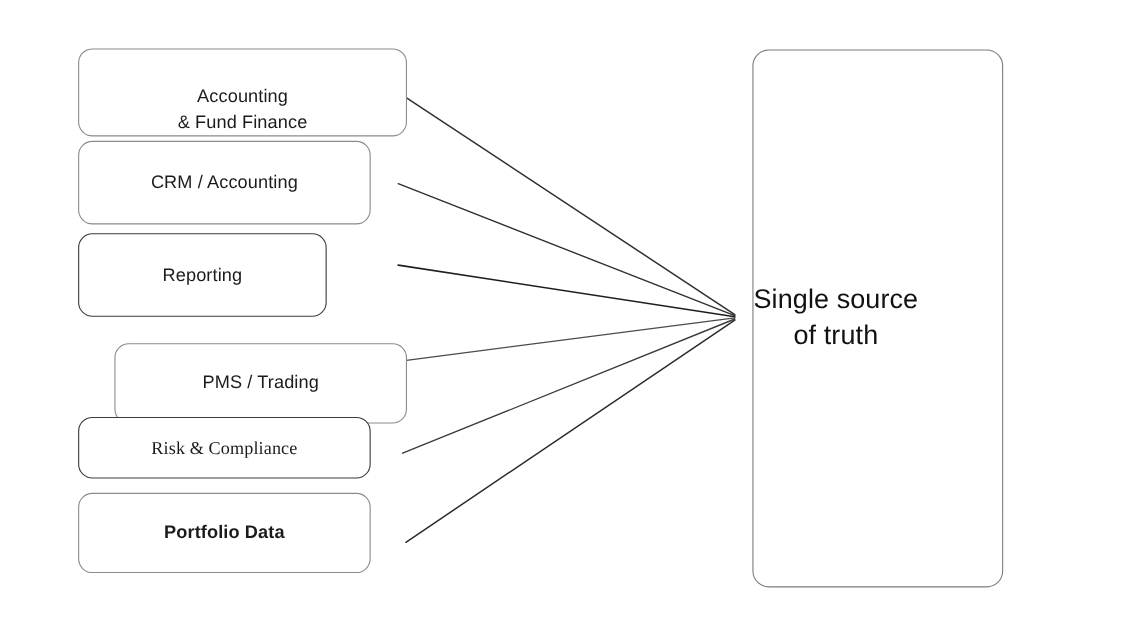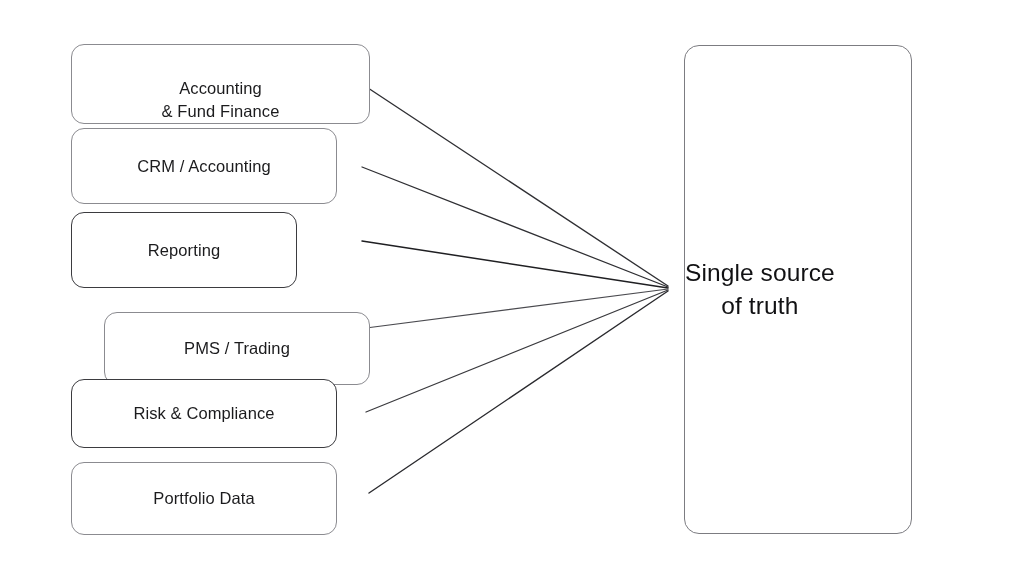--- a/index.html
+++ b/index.html
@@ -101,25 +101,25 @@
   </div>
 
   <div class="source-box ink-dark" style="left:71px; top:212px; width:226px; height:76px;">
     <span class="label">Reporting</span>
   </div>
 
   <div class="source-box ink-light" style="left:71px; top:312px; width:266px; height:73px;margin-left:33px;">
     <span class="label">PMS / Trading</span>
   </div>
 
-  <div class="source-box ink-dark" style="left:71px; top:379px; width:266px; height:69px;">
+  <div class="source-box ink-dark" style="left:71px; top:379px; width:266px; height:56px;font-family:Liberation Serif, serif;">
     <span class="label">Risk &amp; Compliance</span>
   </div>
 
-  <div class="source-box ink-light" style="left:71px; top:462px; width:266px; height:73px;">
+  <div class="source-box ink-light" style="left:71px; top:448px; width:266px; height:73px;font-weight:bold;">
     <span class="label">Portfolio Data</span>
   </div>
 
   <div id="hub-panel">
     <div id="hub-label">Single source
 of truth</div>
   </div>
 
 </div>
 

